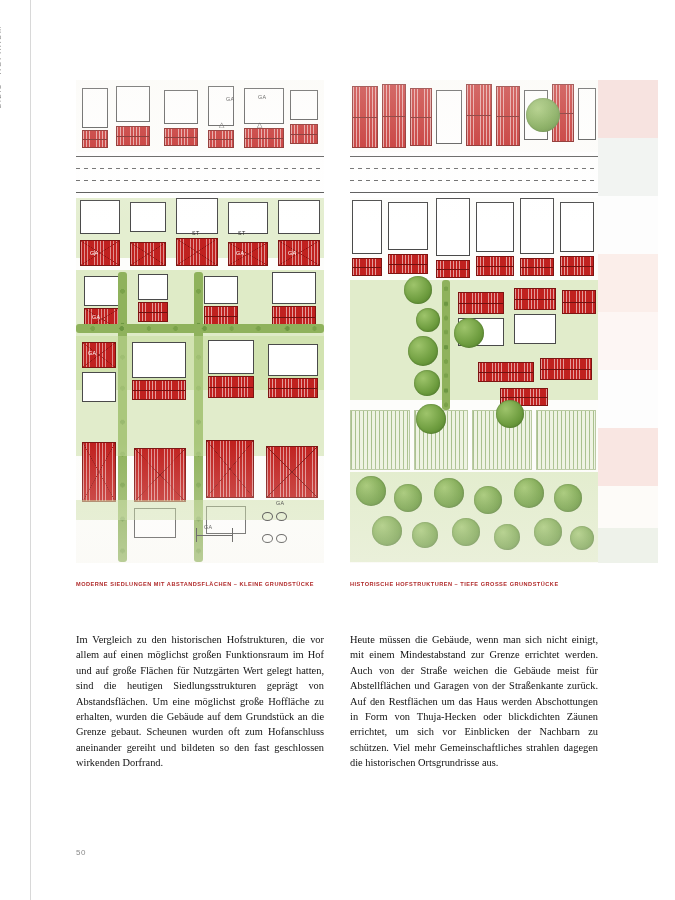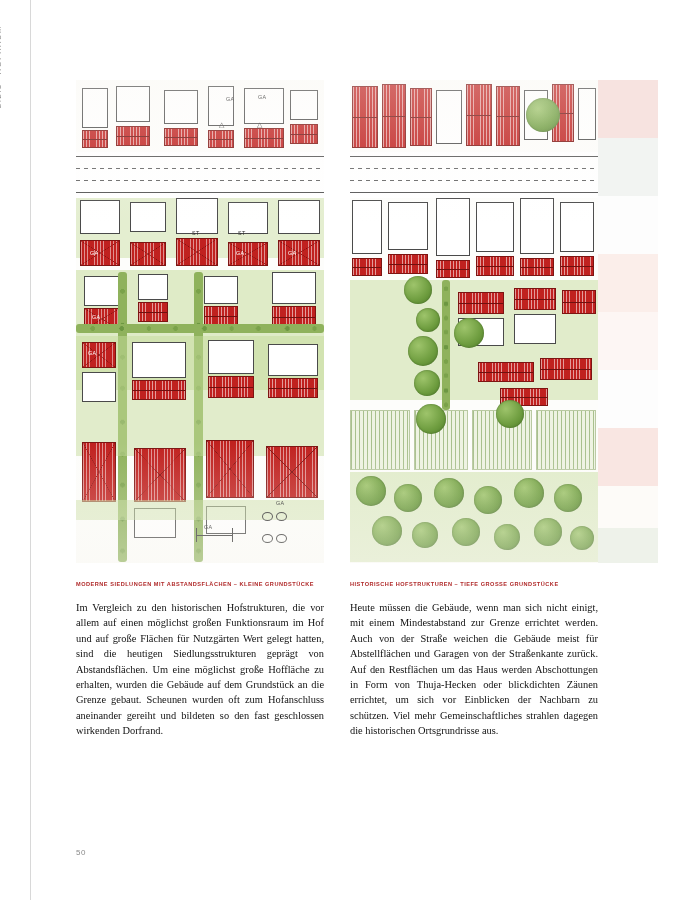--- a/index.html
+++ b/index.html
@@ -88,21 +88,21 @@
     color: #b02a2a;
     text-transform: uppercase;
     font-weight: bold;
     line-height: 8px;
   }
 
   
   .columns {
     position: absolute;
     left: 76px;
-    top: 600px;
+    top: 632px;
     width: 522px;
     height: 200px;
     font-family: Liberation Serif, serif;
   }
   .col {
     position: absolute;
     top: 0;
     width: 248px;
     font-size: 10.4px;
     line-height: 15.4px;

